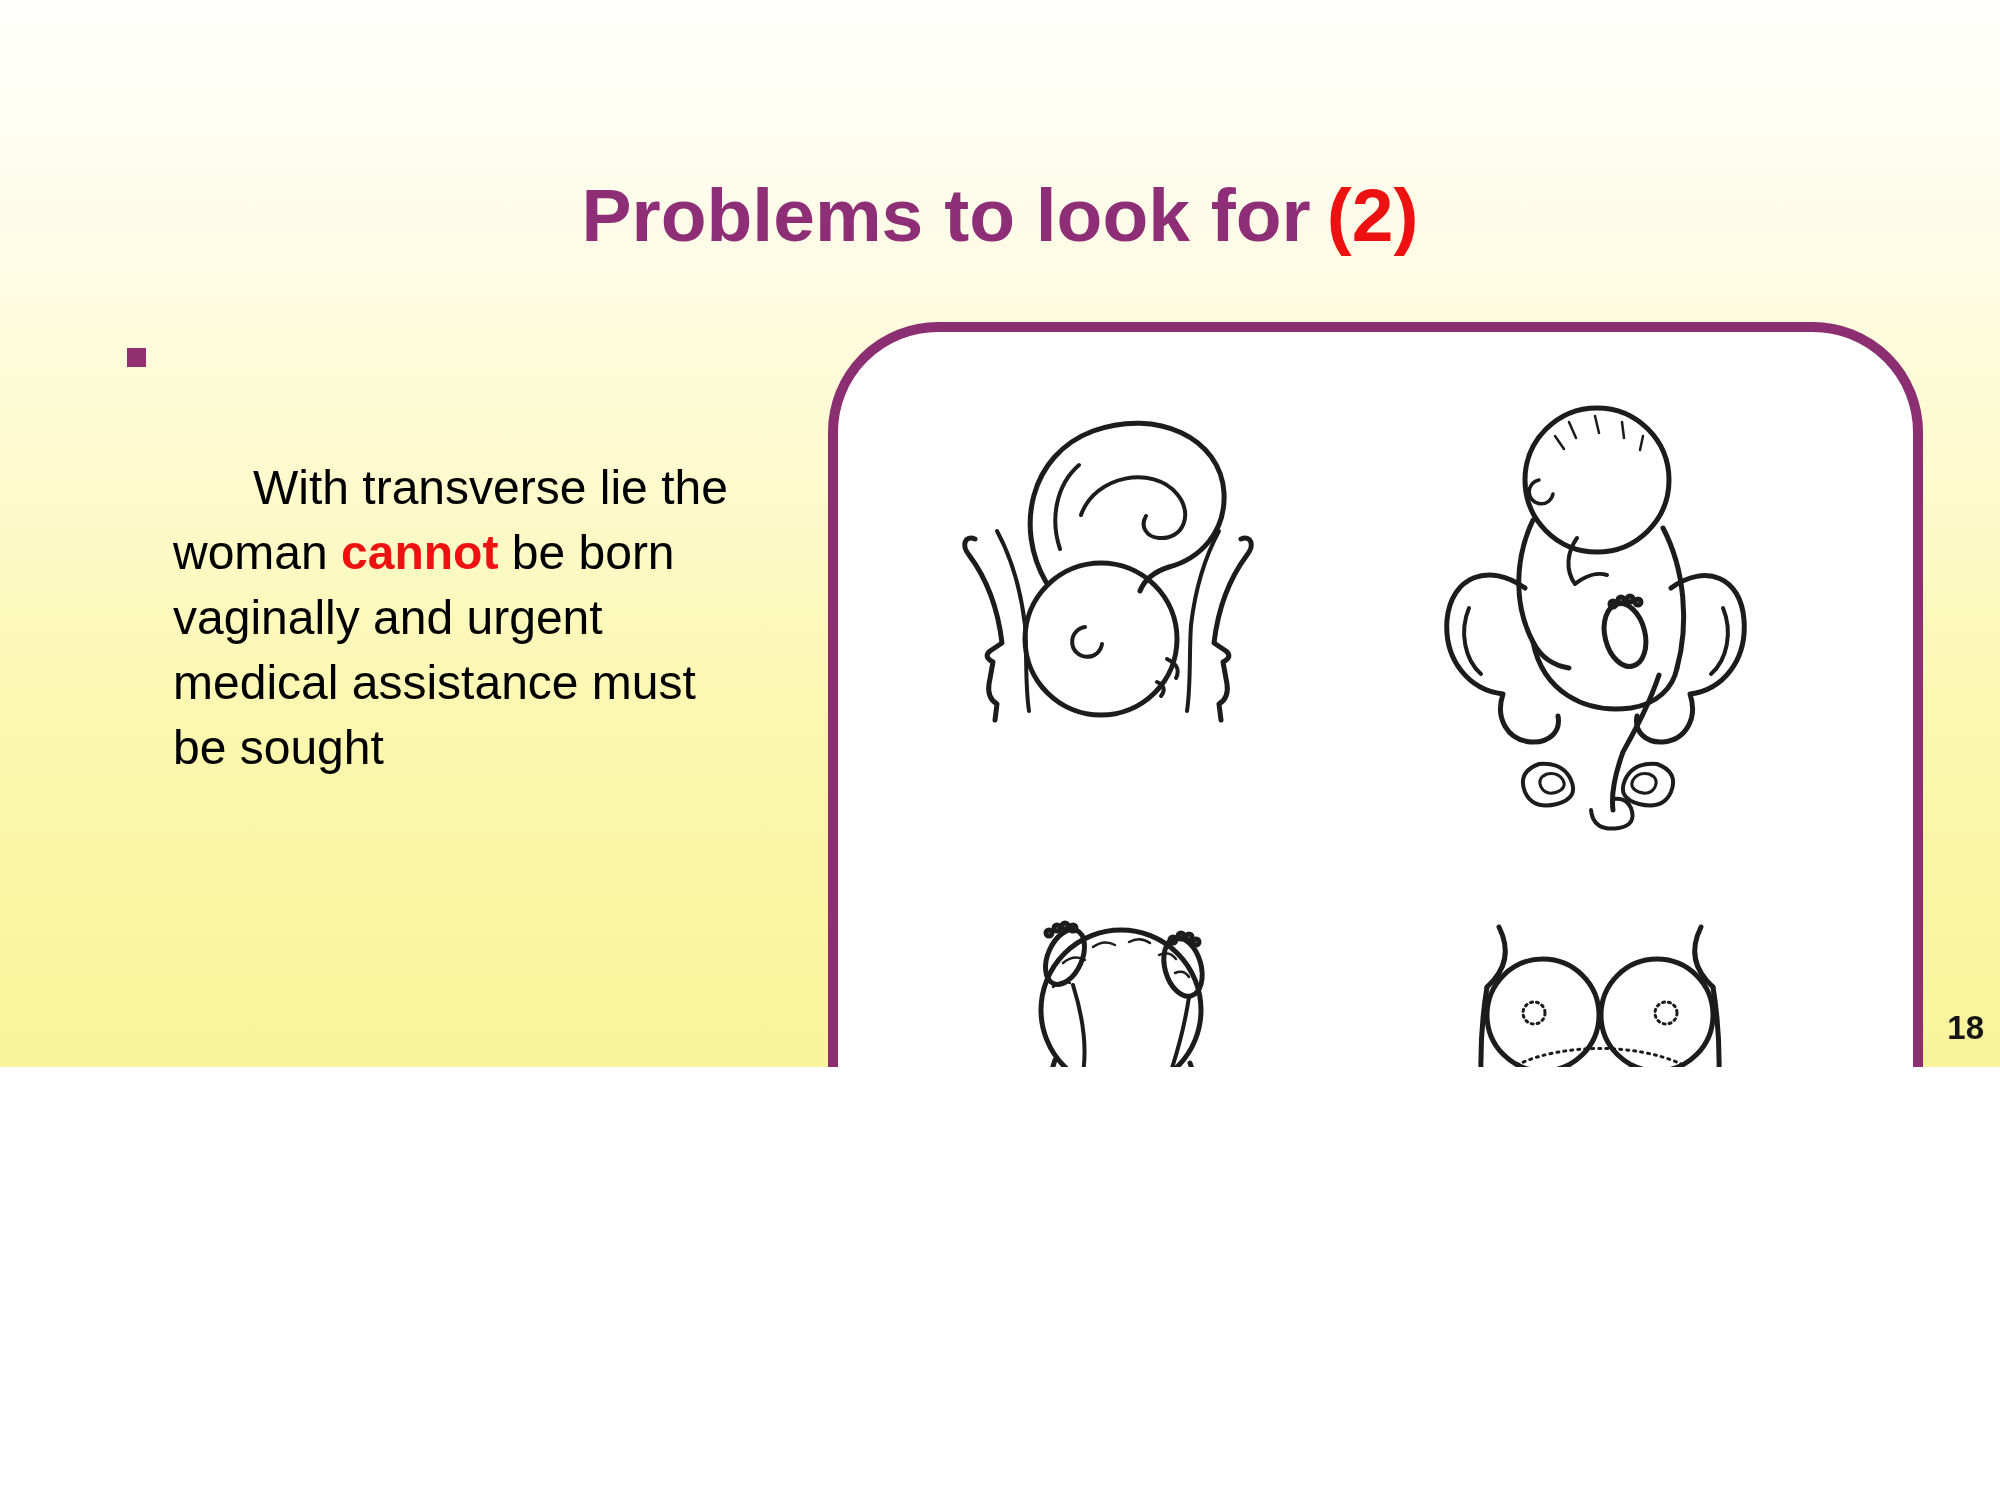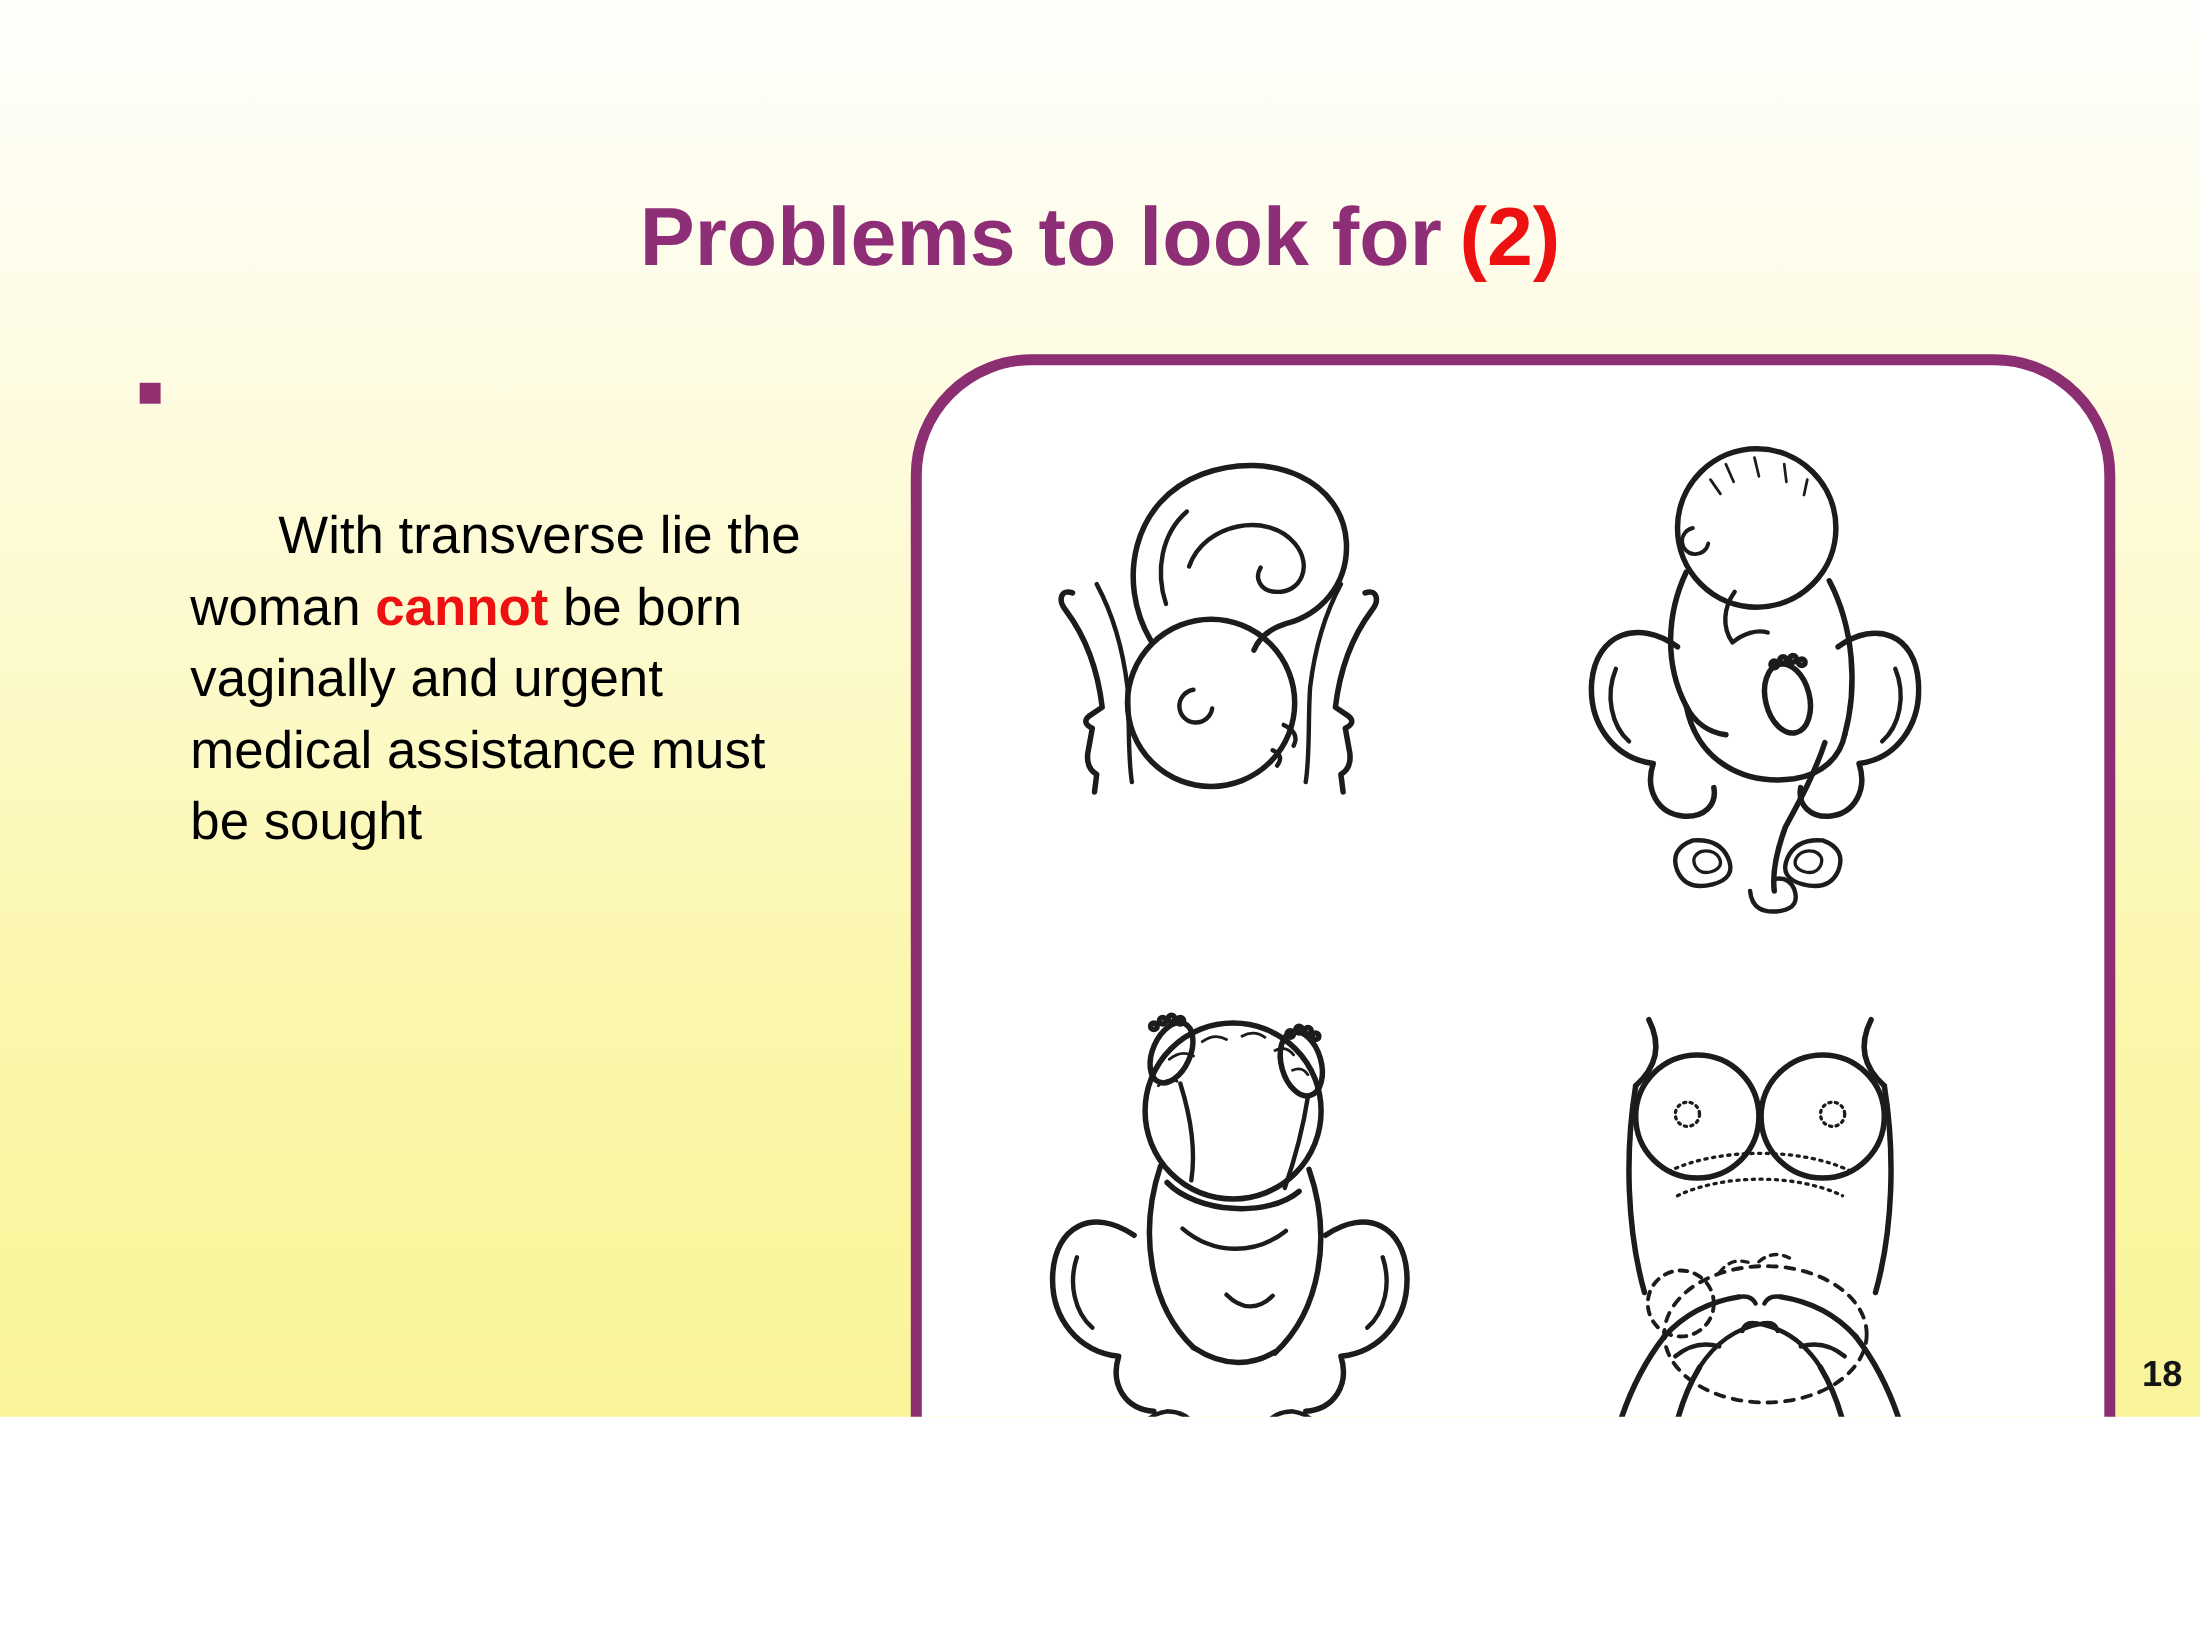--- a/index.html
+++ b/index.html
@@ -1,21 +1,21 @@
 <!DOCTYPE html>
 <html><head>
 <meta charset="utf-8">
 <style>
   html, body { margin: 0; padding: 0; }
   body { font-family: "Liberation Sans", sans-serif; }
 
   .slide {
     position: relative;
     width: 2000px;
-    height: 1288px;
+    height: 1067px;
     overflow: hidden;
     background: linear-gradient(180deg,
       #fffffd 0%, #fefce9 20%, #fdfacd 45%,
       #fbf7ad 70%, #faf6a0 88%, #f9f49a 100%);
   }
 
   .title {
     position: absolute;
     top: 178px;
     left: 0;

